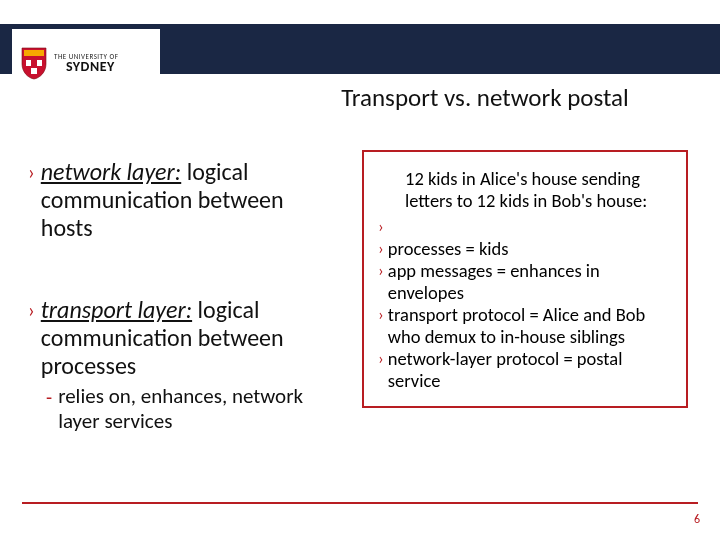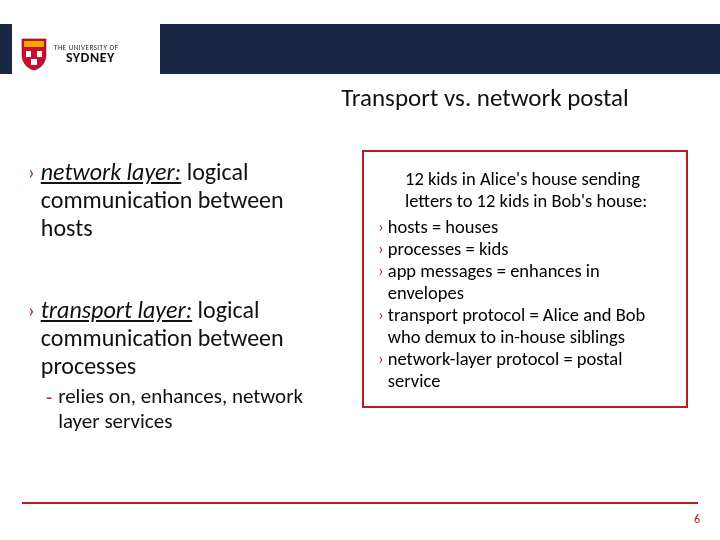--- a/index.html
+++ b/index.html
@@ -14,21 +14,21 @@
   .header-bar {
     position: absolute;
     top: 24px;
     left: 0;
     width: 720px;
     height: 50px;
     background: #1a2744;
   }
   .logo-box {
     position: absolute;
-    top: 20px;
+    top: 29px;
     left: 12px;
     width: 148px;
     height: 68px;
     background: #fff;
     display: flex;
     align-items: center;
     padding-left: 8px;
     gap: 6px;
   }
   .crest {
@@ -195,21 +195,20 @@
   <div class="sub">
     <span class="dash">-</span>
     <span class="stxt">relies on, enhances, network layer services</span>
   </div>
 </div>
 
 <div class="analogy-box">
   <div class="analogy-intro">12 kids in Alice's house sending letters to 12 kids in Bob's house:</div>
   <div class="ab">
     <span class="chev">›</span>
-    <span class="atxt">hosts = houses</span>
   </div>
   <div class="ab">
     <span class="chev">›</span>
     <span class="atxt">processes = kids</span>
   </div>
   <div class="ab">
     <span class="chev">›</span>
     <span class="atxt">app messages = enhances in envelopes</span>
   </div>
   <div class="ab">

